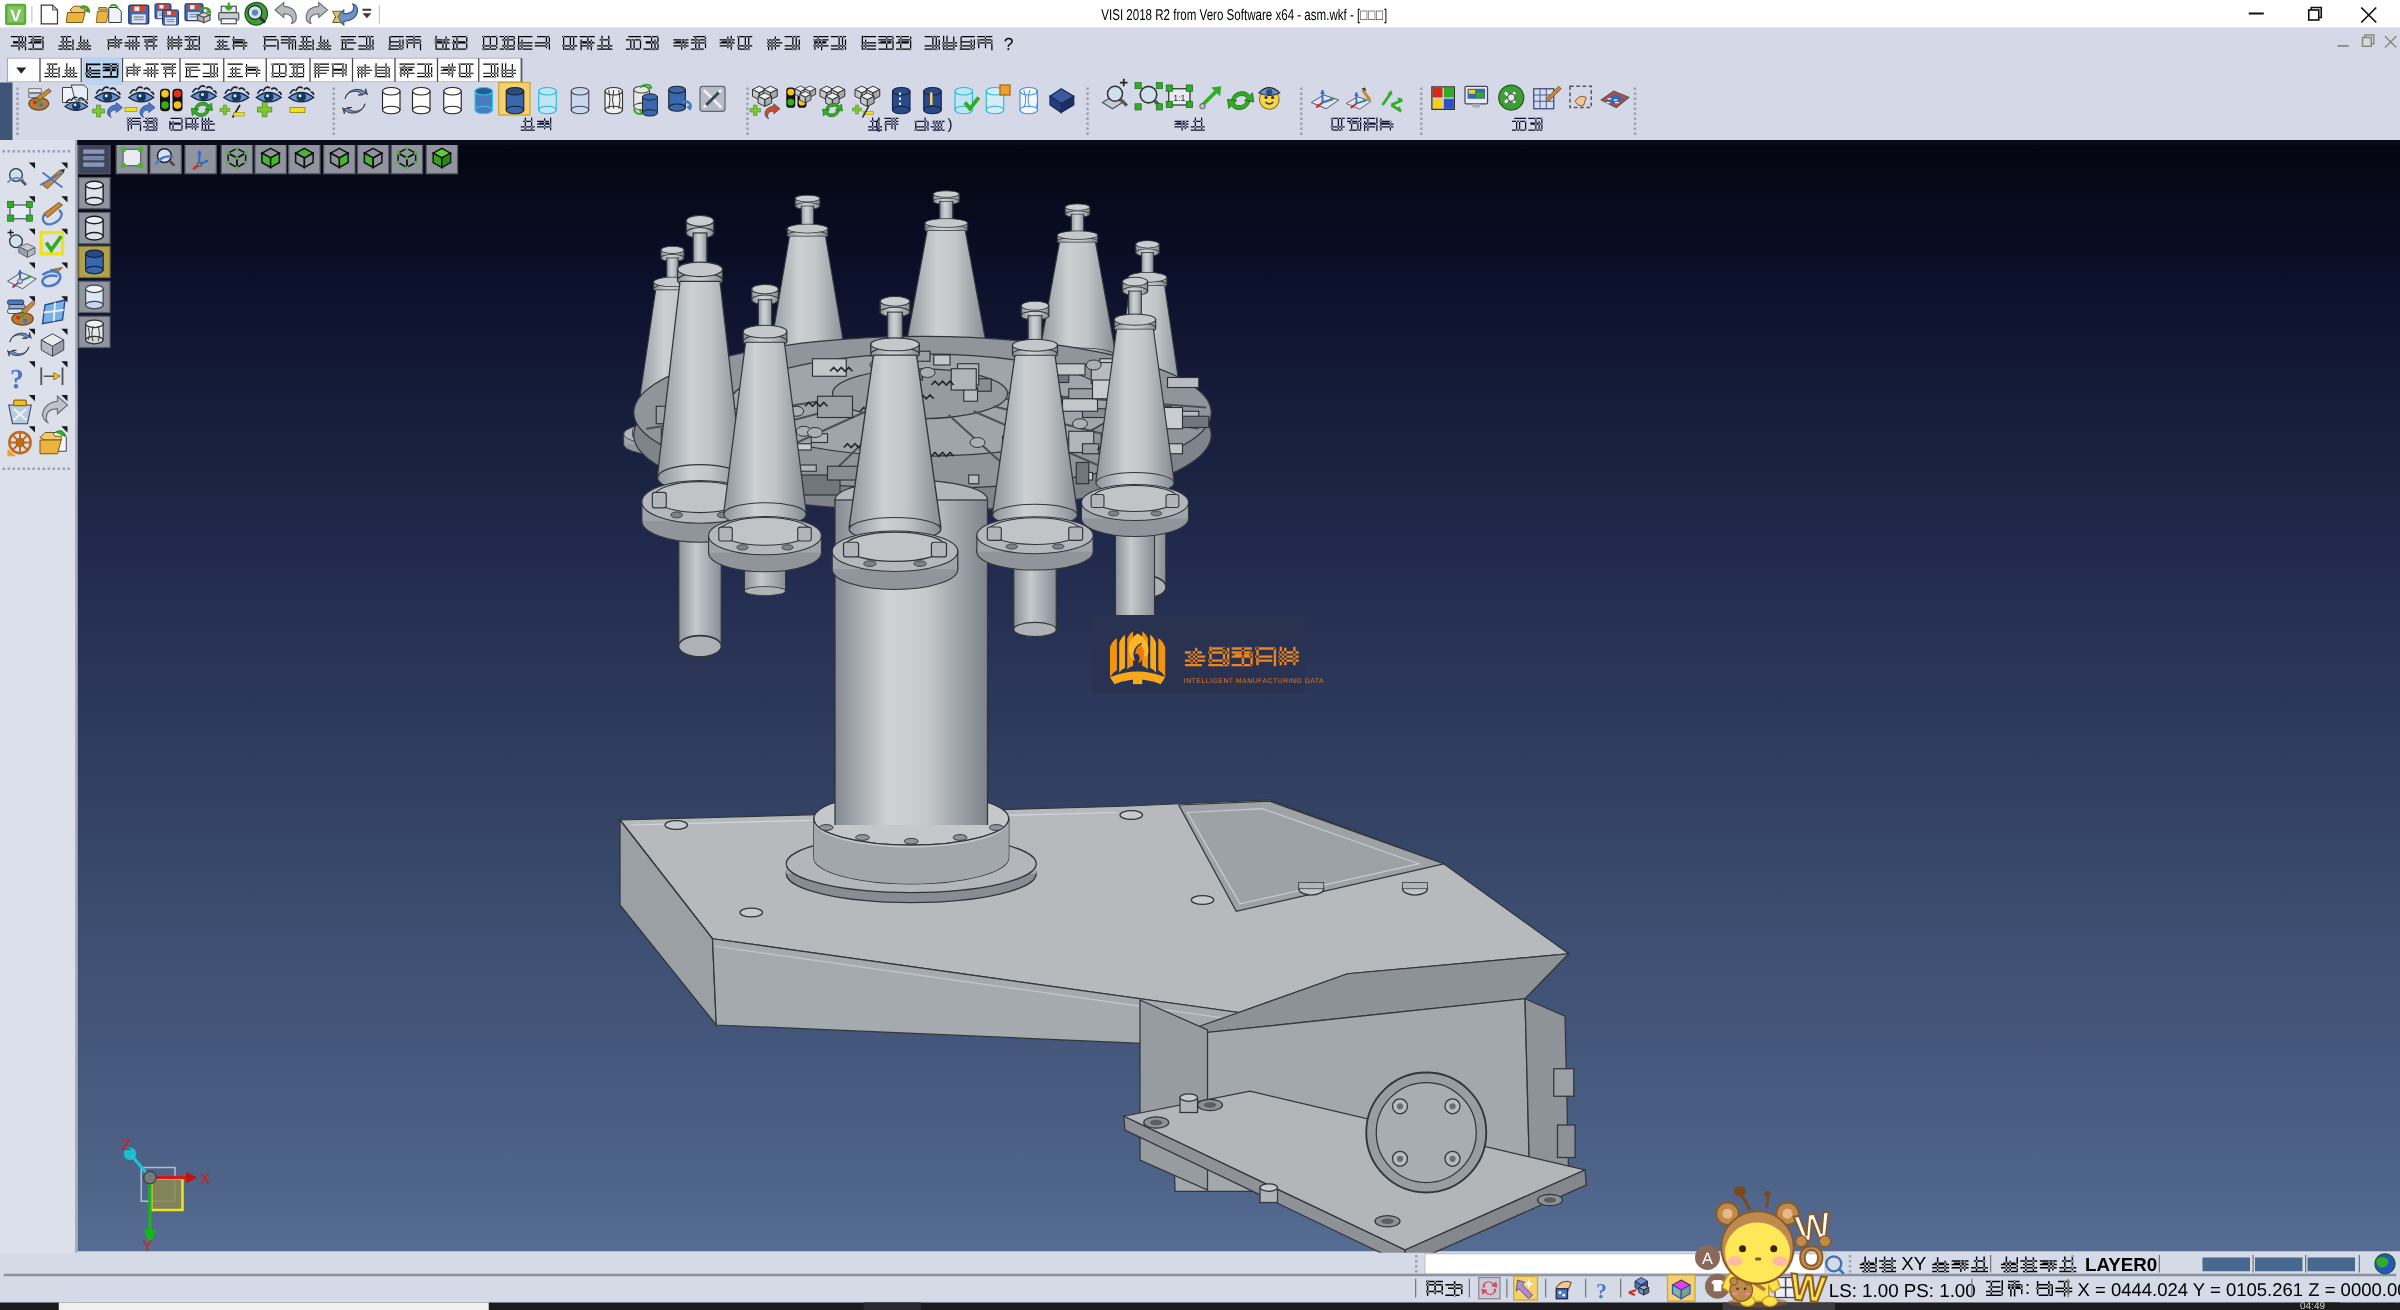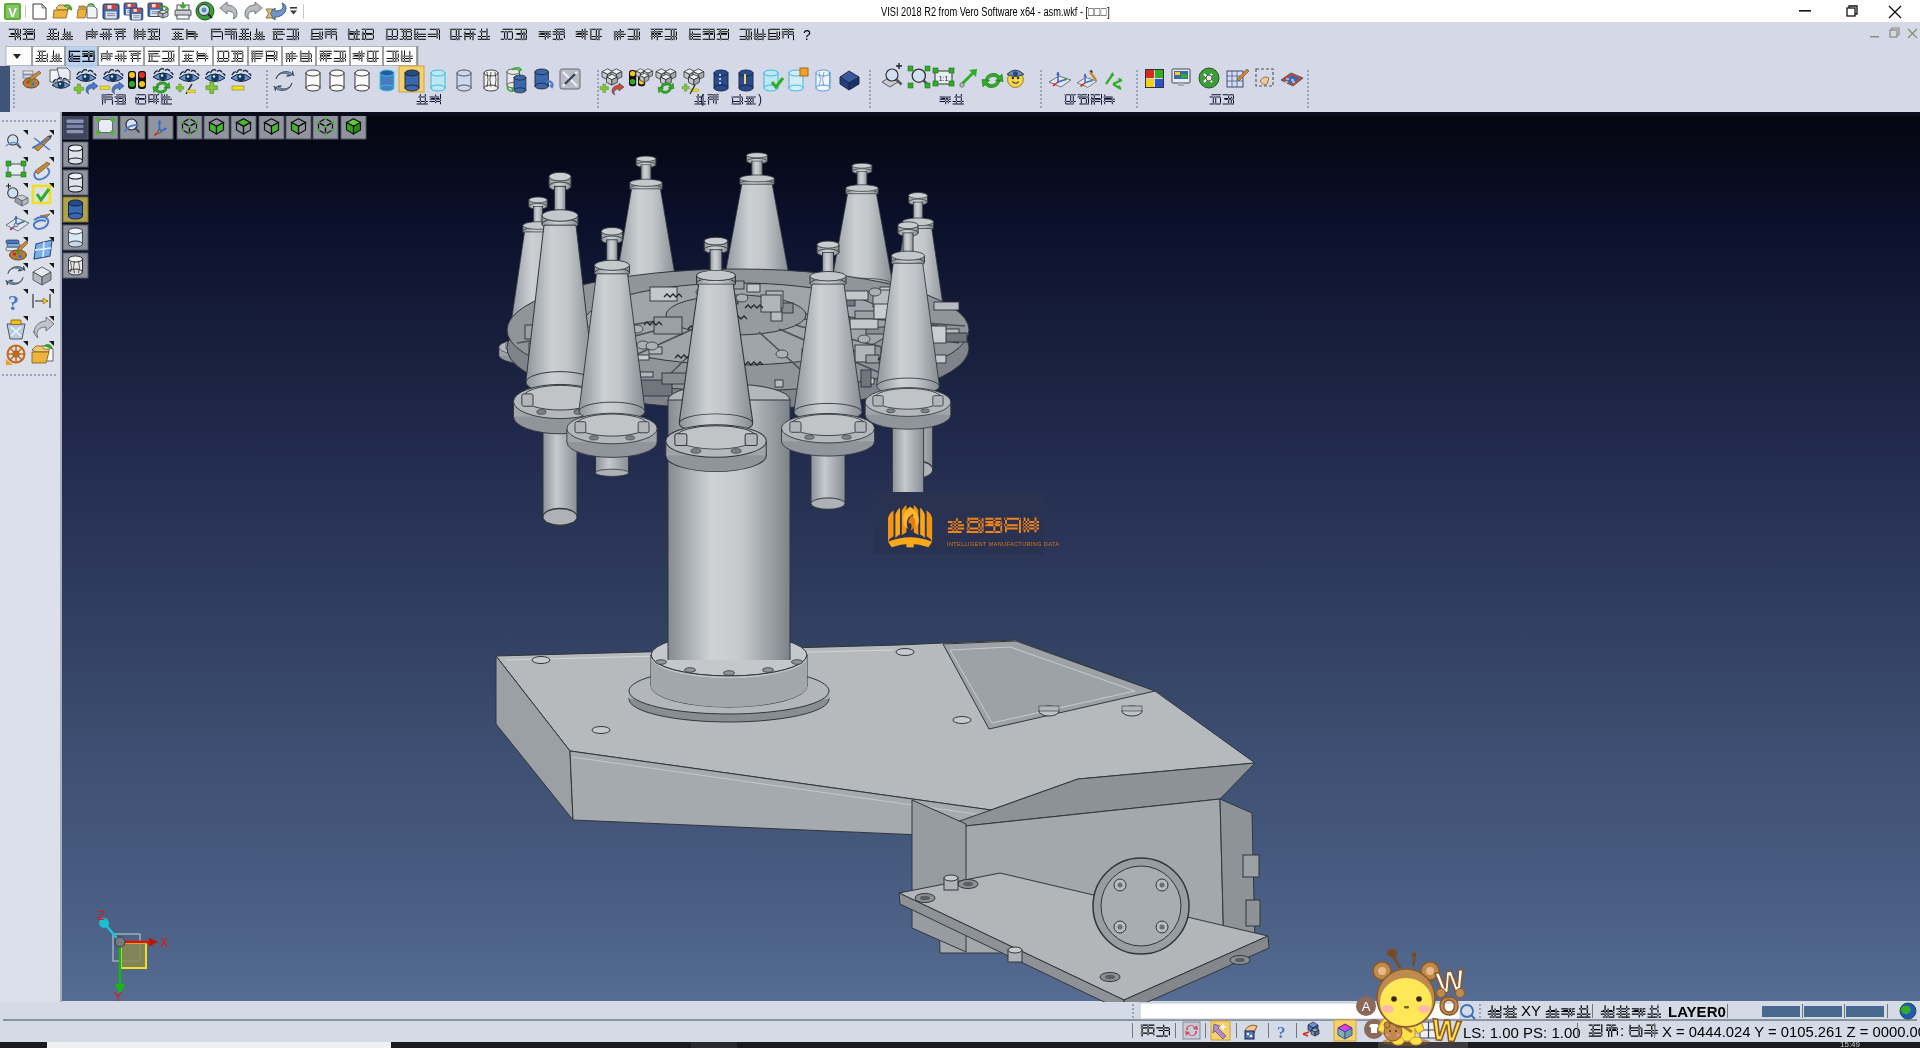--- a/index.html
+++ b/index.html
@@ -1109,21 +1109,21 @@
     <path d="M1588.8 22.5h11.4v1.2h-11.4ZM1588.8 30.6h13.5v1.2h-13.5ZM1588.8 33.6h13.5v1.2h-13.5ZM1592.5 22.8v10.5h1.2v-10.5ZM1601.2 22.2v12.3h1.2v-12.3ZM1590.7 27.0h9.6v1.2h-9.6ZM1606.4 22.5h9.3v1.2h-9.3ZM1606.4 25.2h11.4v1.2h-11.4ZM1606.4 27.9h11.4v1.2h-11.4ZM1608.1 25.5v9.6h1.2v-9.6ZM1611.1 22.2v12.9h1.2v-12.9ZM1616.8 25.5v7.8h1.2v-7.8ZM1606.3 27.0h9.6v1.2h-9.6Z" fill="#000"></path>
     <text x="1620" y="33.5" font-size="15" fill="#000" font-family="Liberation Sans">:</text>
     <path d="M1630.8 25.2h11.4v1.2h-11.4ZM1628.8 27.9h11.4v1.2h-11.4ZM1630.8 33.6h11.4v1.2h-11.4ZM1629.5 22.8v10.5h1.2v-10.5ZM1638.5 22.8v11.7h1.2v-11.7ZM1641.2 25.5v7.8h1.2v-7.8ZM1646.4 22.5h9.3v1.2h-9.3ZM1644.3 27.9h13.5v1.2h-13.5ZM1644.3 30.6h13.5v1.2h-13.5ZM1651.1 22.8v12.3h1.2v-12.3ZM1654.1 22.8v10.5h1.2v-10.5Z" fill="#000"></path>
     <rect x="1654" y="21" width="1" height="15" fill="#777"></rect>
     <text x="1662" y="35" font-size="14.8" fill="#000" font-family="Liberation Sans">X = 0444.024 Y = 0105.261 Z = 0000.000</text>
   </svg>
 <div style="position:absolute;left:0;top:1042px;width:1920px;height:6px;background:#1b1b1d">
     <div style="position:absolute;left:47px;top:0;width:344px;height:6px;background:#f0f0f0"></div>
     <div style="position:absolute;left:691px;top:0;width:46px;height:6px;background:#2a2a2e"></div>
     <div style="position:absolute;left:1378px;top:0;width:90px;height:6px;background:#3c3c40"></div>
-    <div style="position:absolute;left:1840px;top:0;width:32px;height:6px;background:#1b1b1d;color:#ccc;font-size:8px;line-height:5px;font-family:Liberation Sans,sans-serif">15:49</div>
+    <div style="position:absolute;left:1840px;top:0;width:32px;height:6px;background:#1b1b1d;color:#ccc;font-size:8px;line-height:5px;font-family:Liberation Sans,sans-serif">04:49</div>
   </div>
 <svg width="160" height="100" style="position:absolute;left:1340px;top:948px">
     <circle cx="26" cy="58" r="10" fill="#8a685a"></circle>
     <text x="26" y="63" font-size="13" fill="#fff" text-anchor="middle" font-family="Liberation Sans">A</text>
     <circle cx="34" cy="81" r="10" fill="#8a685a"></circle>
     <path d="M29 78l2-2h6l2 2-2 2v5h-6v-5Z" fill="#fff"></path>
     <ellipse cx="66" cy="94" rx="24" ry="4" fill="#8a5a28" opacity="0.55"></ellipse>
     <path d="M48 68q-8 4 -10 14l6 4 3-5v12h28v-12l3 5 6-4q-2-10-10-14Z" fill="#ffe24a" stroke="#c89a2a" stroke-width="1.2"></path>
     <ellipse cx="58" cy="93" rx="6" ry="4" fill="#ffe24a" stroke="#c89a2a"></ellipse>
     <ellipse cx="76" cy="93" rx="6" ry="4" fill="#ffe24a" stroke="#c89a2a"></ellipse>

